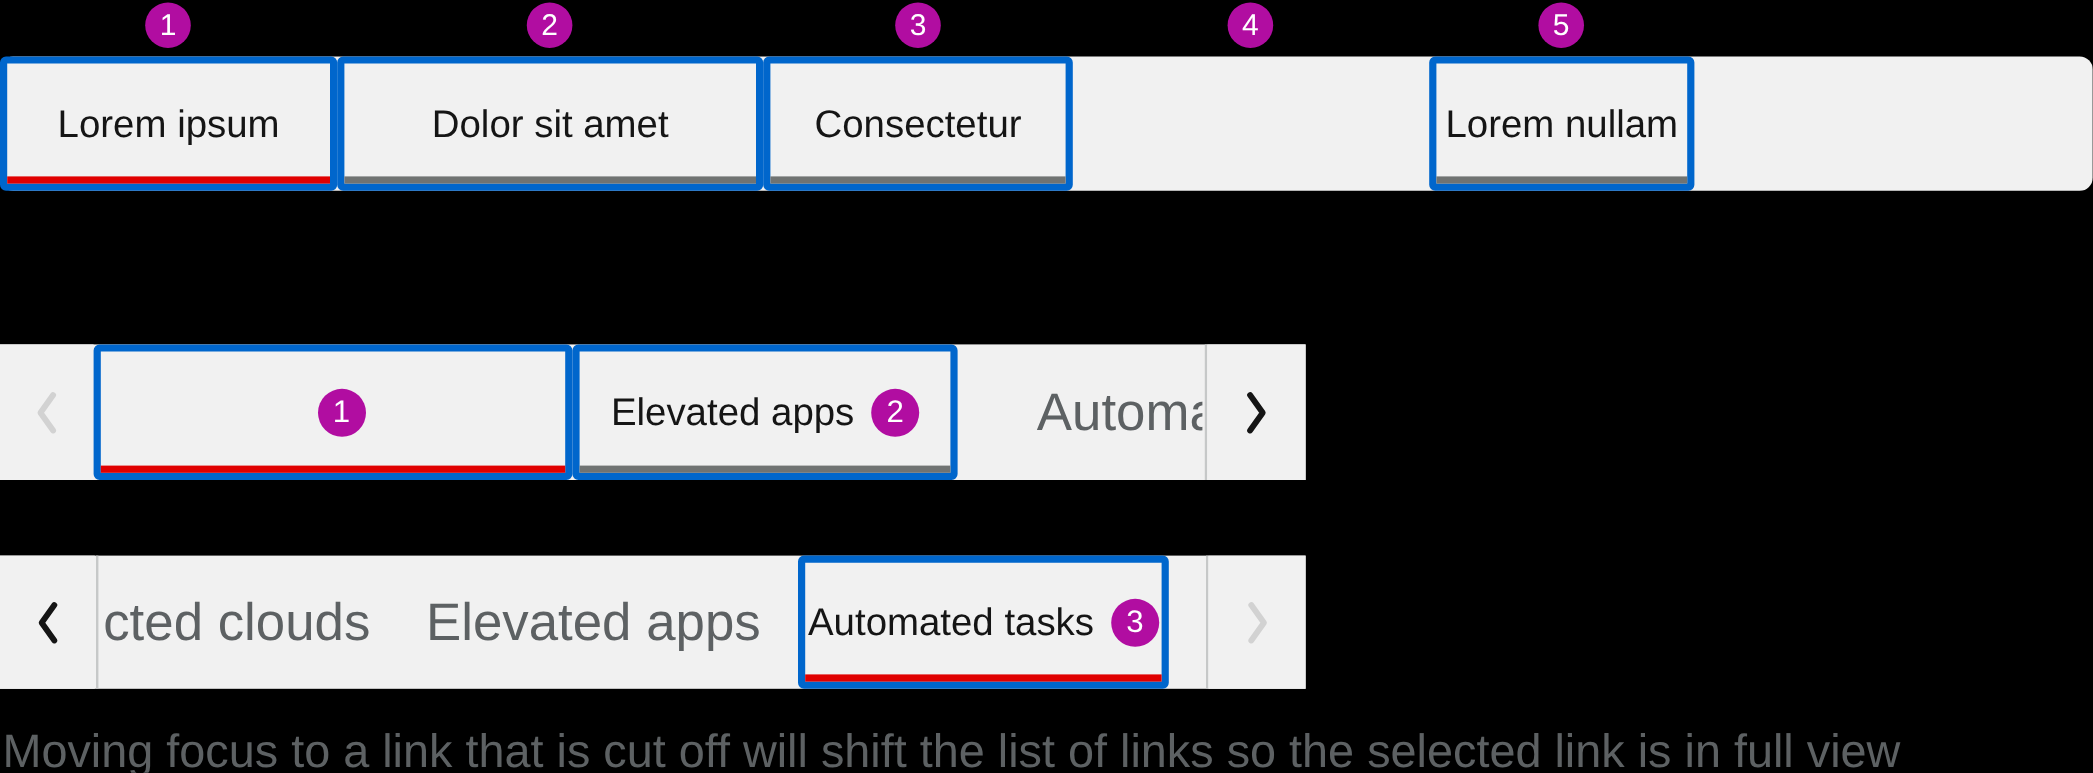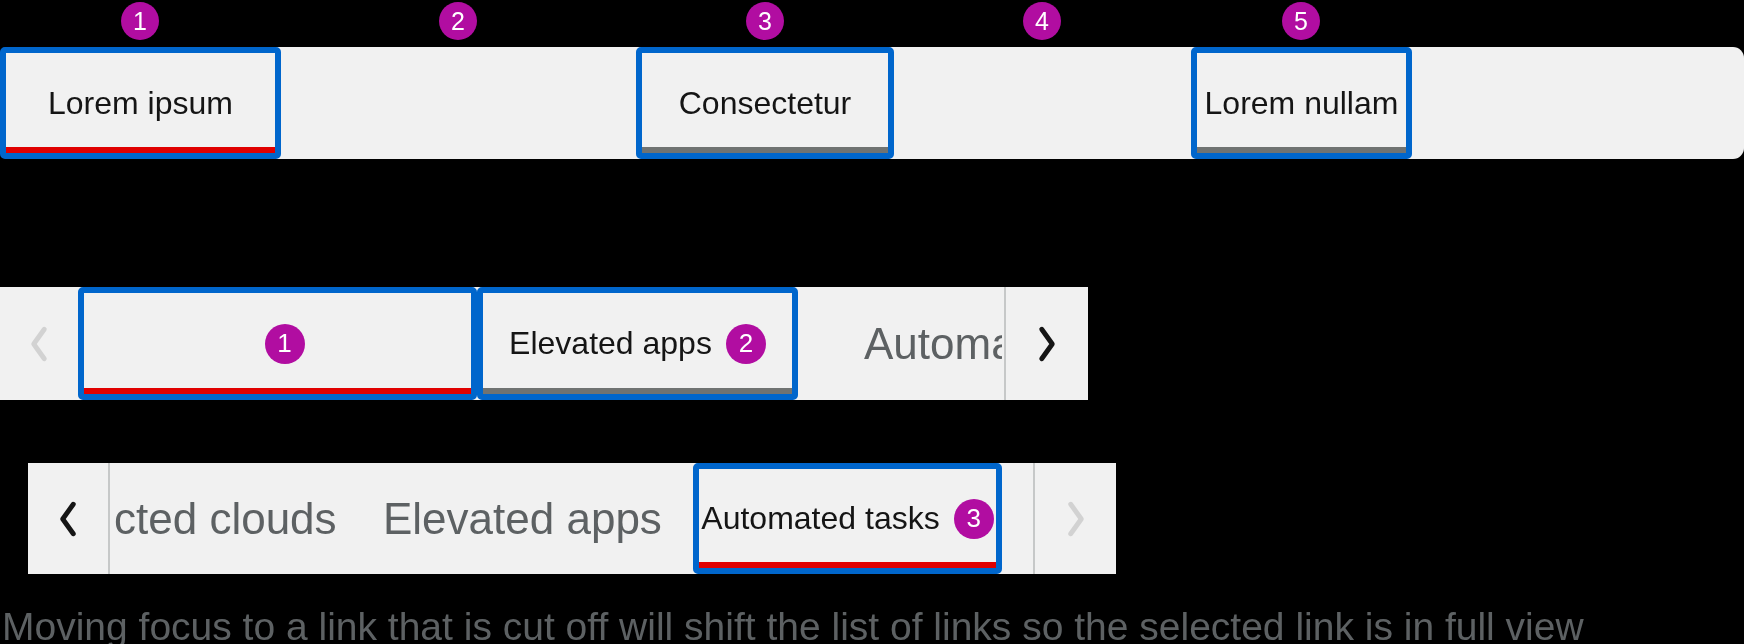--- a/index.html
+++ b/index.html
@@ -61,21 +61,21 @@
   }
   .tab.active::after { background: var(--active-red); }
 
   
   .scroll-row {
     position: absolute; left: 0;
     width: 1088px; height: 112px;
     background: var(--row-background);
   }
   .scroll-row.middle { top: 287px; height: 113px; }
-  .scroll-row.bottom { top: 463px; height: 111px; margin-left: 28px; }
+  .scroll-row.bottom { top: 463px; height: 111px; }
 
   .scroll-btn {
     position: absolute; top: 0; bottom: 0;
     display: flex; align-items: center; justify-content: center;
     background: var(--row-background);
     cursor: pointer;
   }
   .scroll-btn svg { width: 26px; height: 38px; }
   .scroll-btn.enabled  { color: var(--chevron-enabled); }
   .scroll-btn.disabled { color: var(--chevron-disabled); cursor: default; }
@@ -118,20 +118,23 @@
   <div class="top-badge" style="left:121px">1</div>
   <div class="top-badge" style="left:439px">2</div>
   <div class="top-badge" style="left:746px">3</div>
   <div class="top-badge" style="left:1023px">4</div>
   <div class="top-badge" style="left:1282px">5</div>
 
   <div class="top-row">
     <div class="tab active" style="left:0; width:281px">
       <span>Lorem ipsum</span>
     </div>
+    <div class="tab" style="left:281px; width:355px">
+      <span>Dolor sit amet</span>
+    </div>
     <div class="tab" style="left:636px; width:258px">
       <span>Consectetur</span>
     </div>
     <div class="tab" style="left:1191px; width:221px">
       <span>Lorem nullam</span>
     </div>
   </div>
 
   <div class="scroll-row middle">
     <div class="scroll-btn disabled" style="left:0; width:78px">

